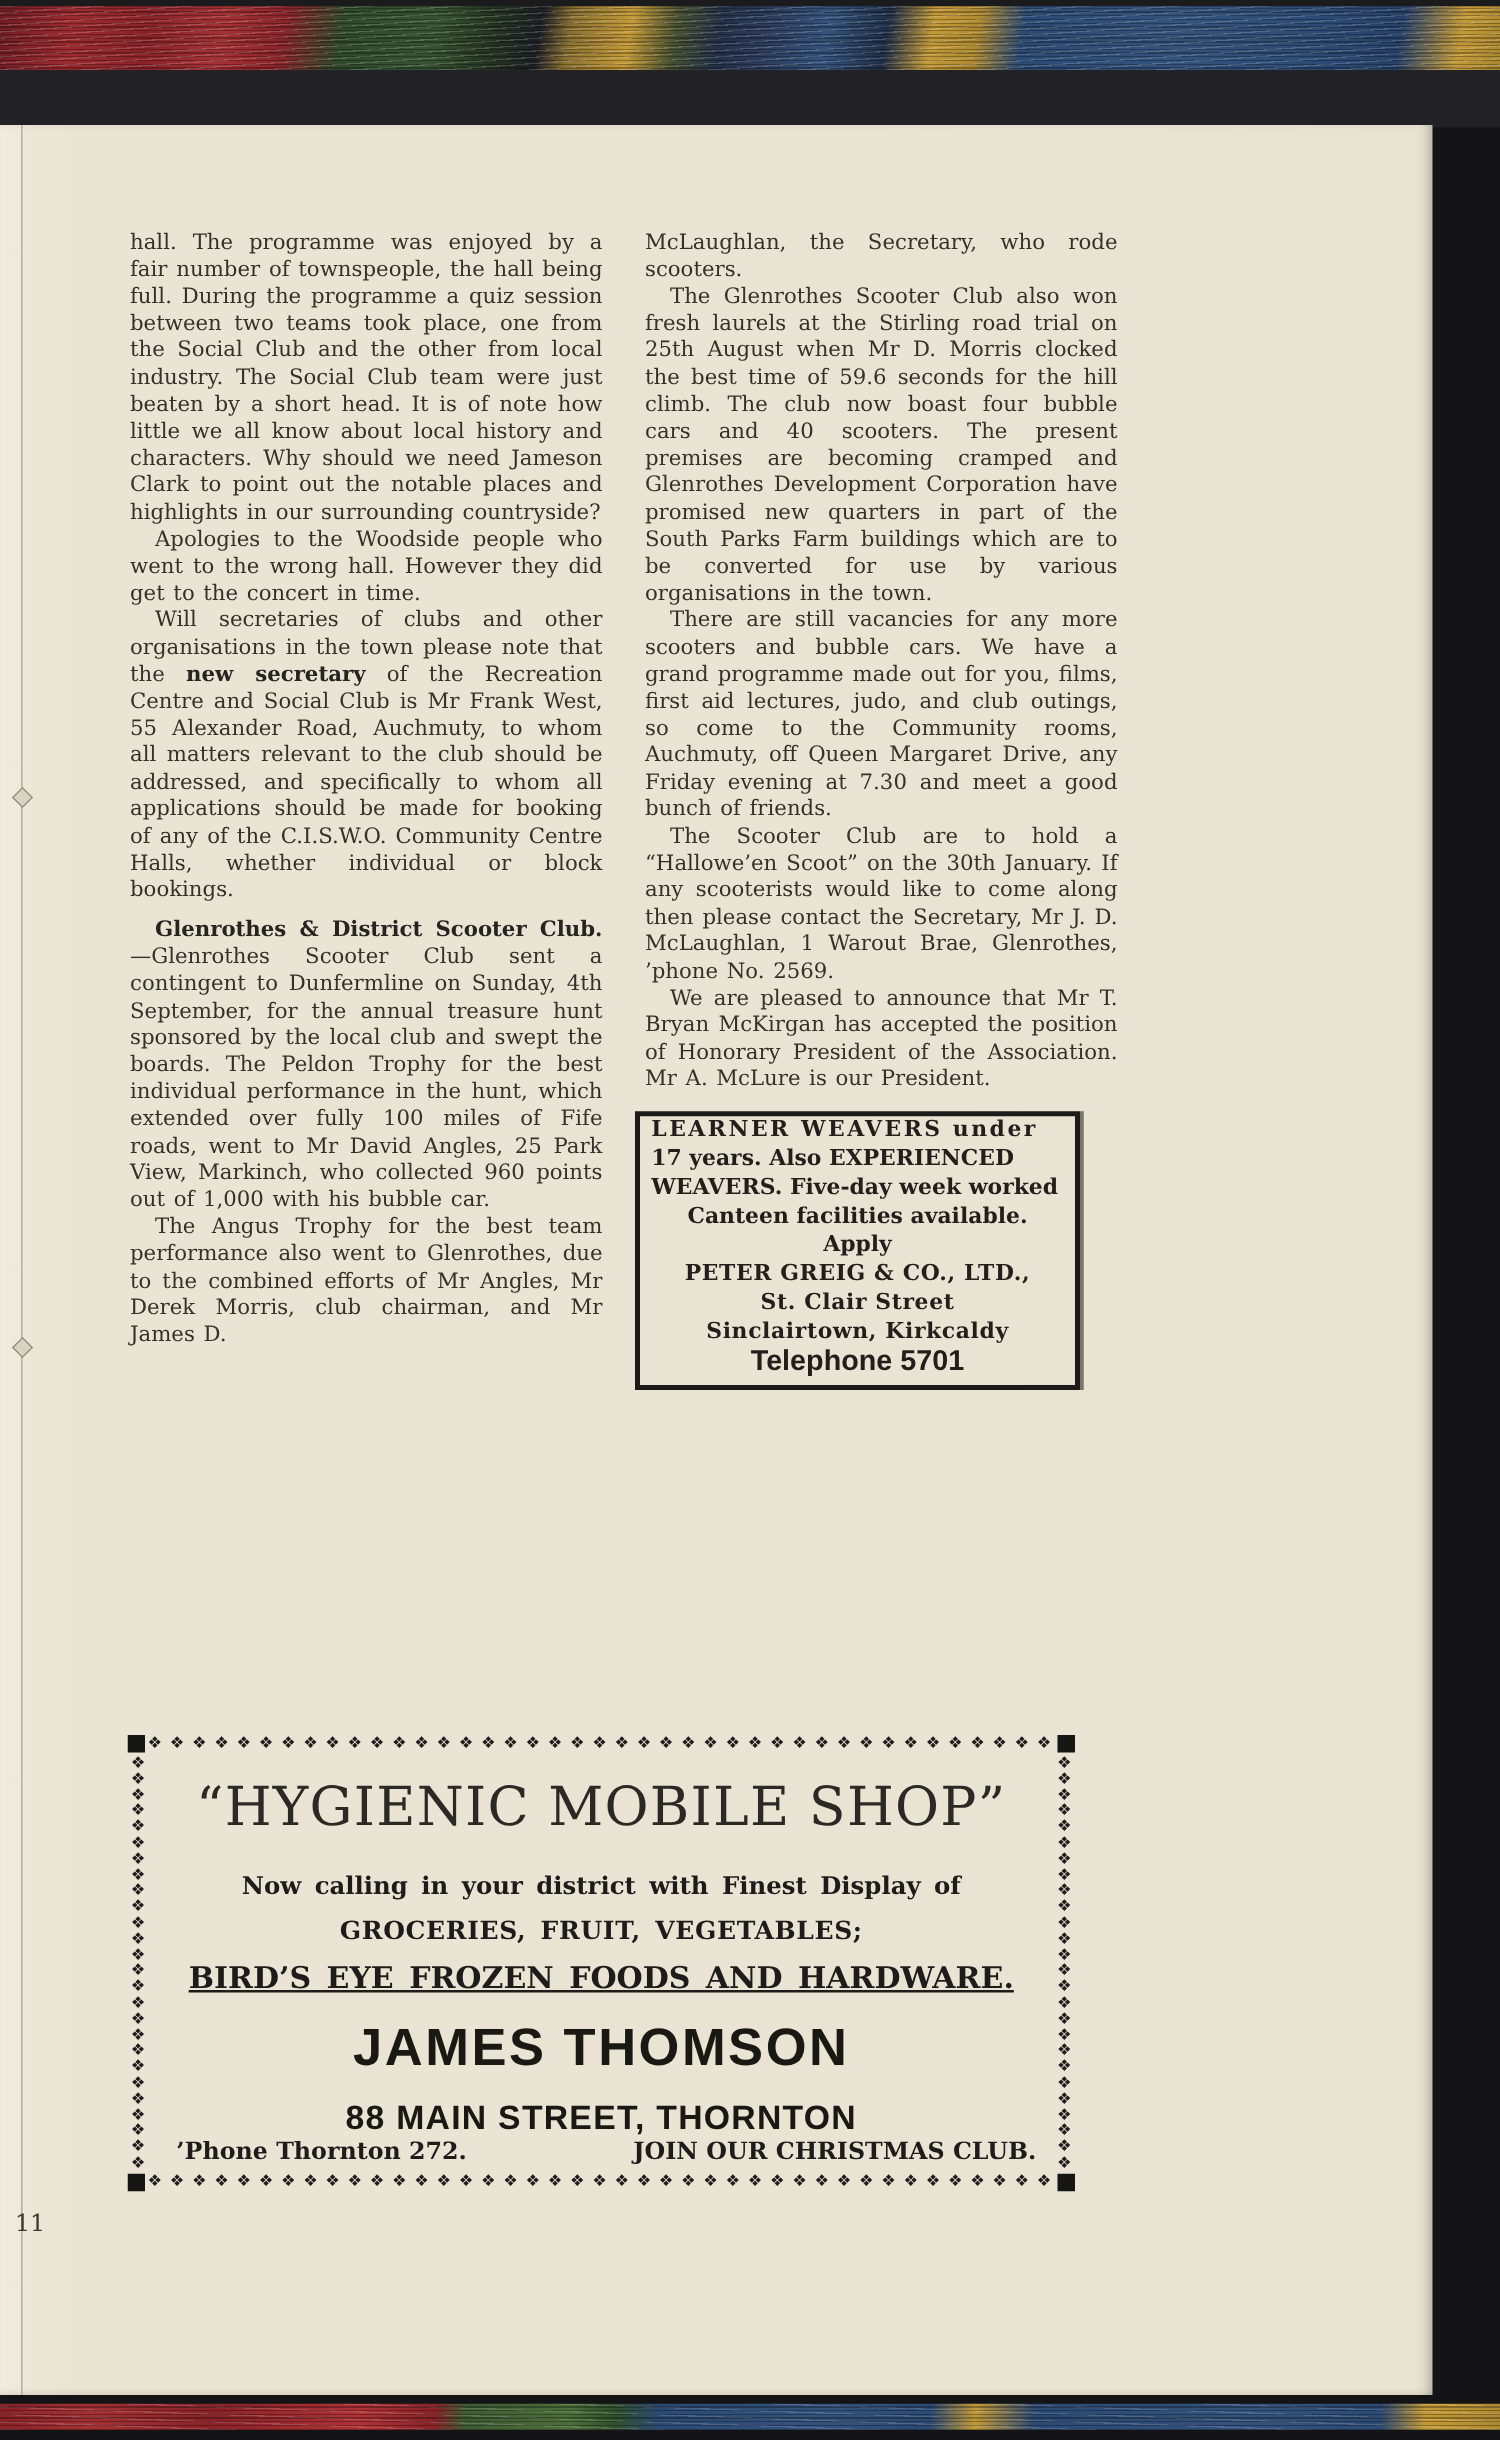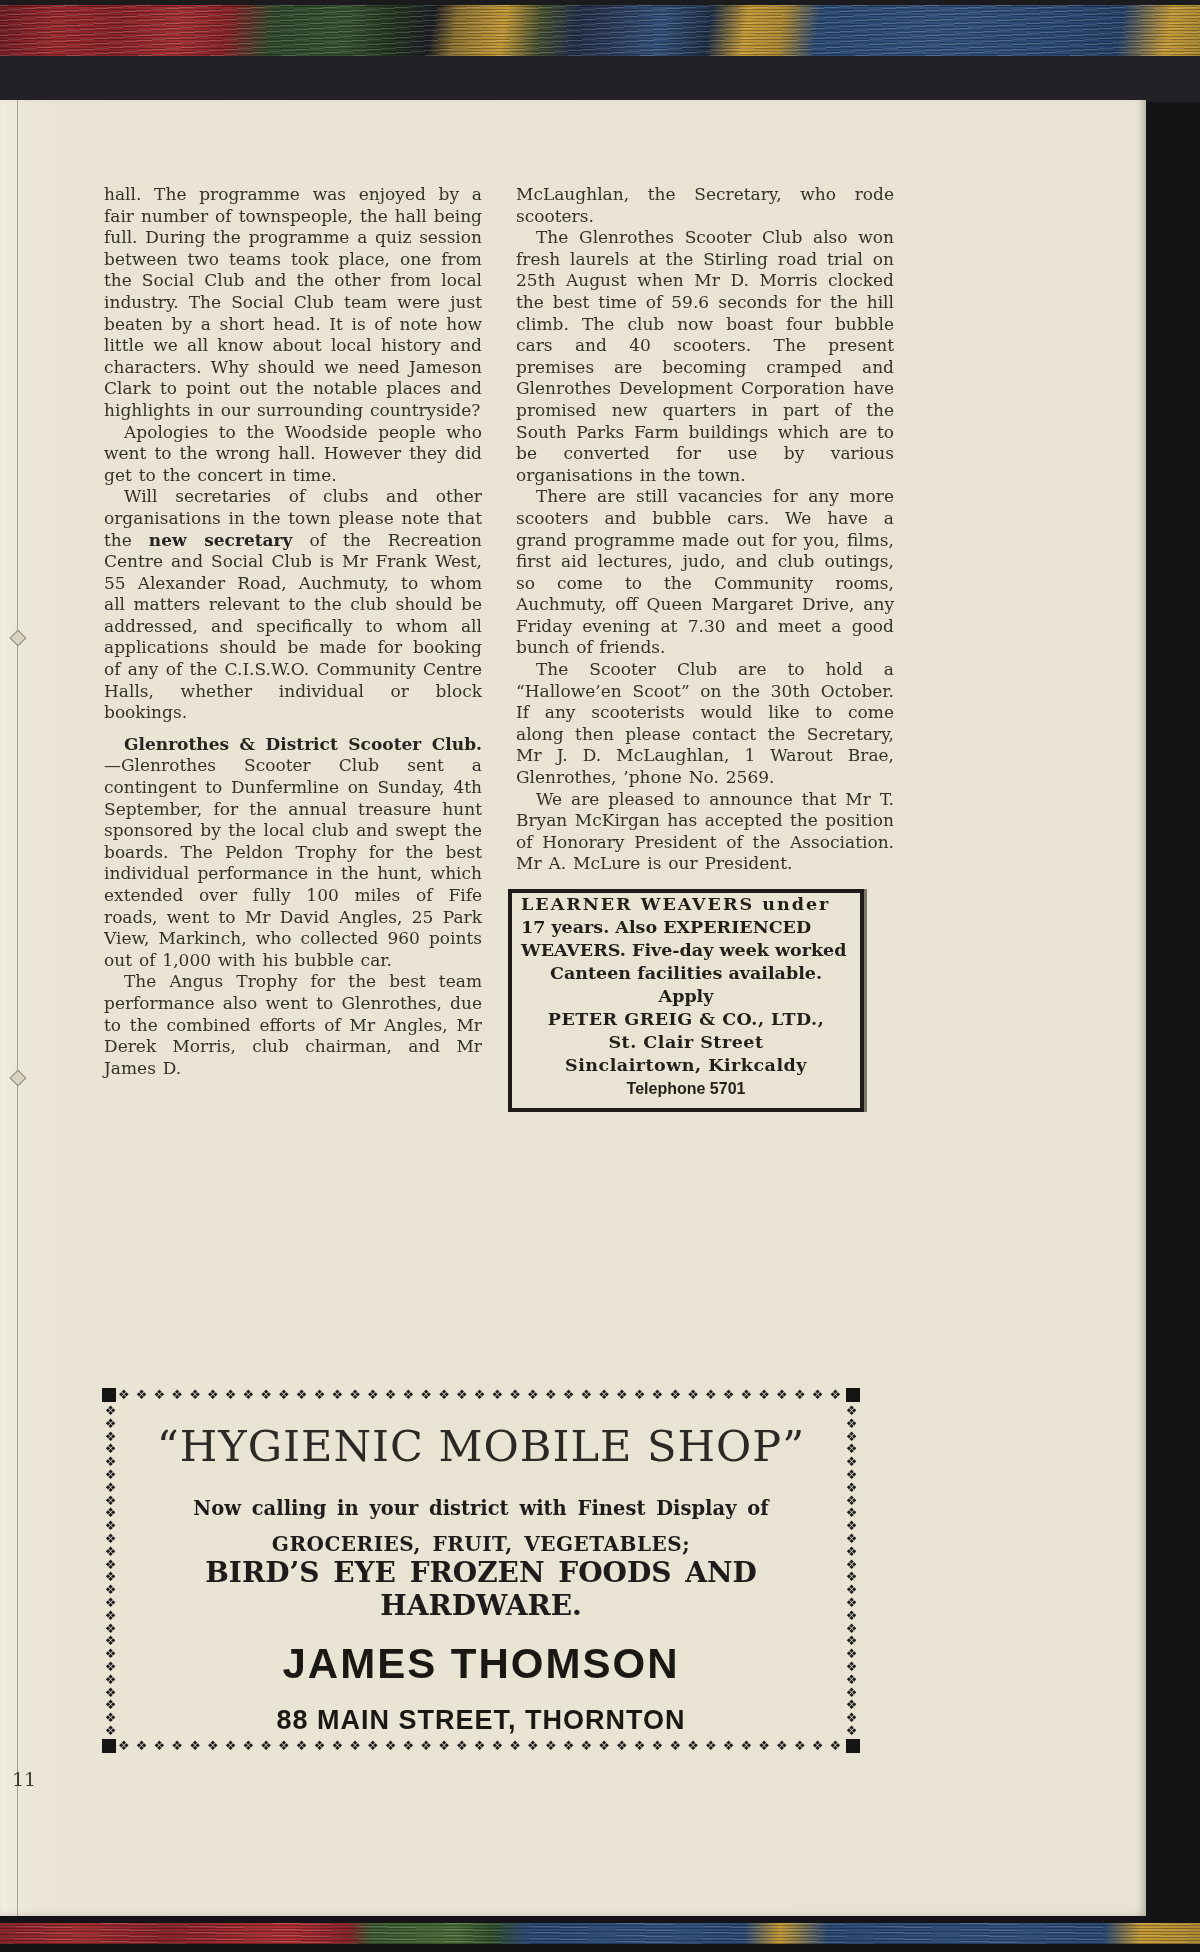--- a/index.html
+++ b/index.html
@@ -67,39 +67,39 @@
   .weavers-ad{
     margin-top:14px;margin-left:-8px;width:356px;box-sizing:border-box;
     border:4px solid #1d1c1a;box-shadow:3px 0 0 rgba(30,28,24,0.55);
     padding:0 9px 8px 9px;color:#221f1b;
   }
   .w-line{font-weight:bold;font-size:17.5px;line-height:23px;}
   .w-l1{letter-spacing:2px;text-align:justify;}
   .w-l2,.w-l3{text-align:left;}
   .w-center{text-align:center;}
   .w-bold-center{text-align:center;letter-spacing:0.5px;}
-  .w-phone{text-align:center;font-family:"Liberation Sans",sans-serif;font-size:16px;}
+  .w-phone{text-align:center;font-family:"Liberation Sans",sans-serif;font-size:23px;}
 
   
   .mobile-ad{
     position:absolute;left:102px;top:1286px;width:758px;height:368px;
     display:flex;flex-direction:column;color:#1d1c1a;
   }
   .dia-row{display:flex;align-items:center;height:17px;overflow:hidden;}
   .corner-sq{width:14px;height:14px;background:#151513;flex:0 0 auto;}
   .dia-h{flex:1;white-space:nowrap;overflow:hidden;font-size:13px;line-height:14px;
     letter-spacing:1px;color:#1d1c1a;padding:0 2px;}
   .ad-body{flex:1;display:flex;overflow:hidden;}
   .dia-v{width:17px;overflow:hidden;font-size:13px;line-height:12.8px;color:#1d1c1a;
     word-break:break-all;text-align:center;flex:0 0 auto;padding-top:2px;}
   .ad-content{flex:1;text-align:center;overflow:hidden;}
   .ad-title{margin-top:18px;font-size:43px;letter-spacing:1px;color:#2b2923;}
   .ad-line1{margin-top:26px;font-weight:bold;font-size:19.5px;word-spacing:4px;}
   .ad-line2{margin-top:12px;font-weight:bold;font-size:20px;letter-spacing:0.5px;word-spacing:4px;}
-  .ad-line3{font-weight:bold;font-size:28px;word-spacing:4px;}
+  .ad-line3{margin-top:11px;font-weight:bold;font-size:24px;word-spacing:4px;text-decoration:underline;}
   .ad-name{margin-top:18px;font-family:"Liberation Sans",sans-serif;font-weight:bold;
     font-size:42px;letter-spacing:2px;color:#191813;}
   .ad-address{margin-top:17px;font-family:"Liberation Sans",sans-serif;font-weight:bold;
     font-size:27px;letter-spacing:1px;color:#191813;}
   .ad-foot{margin-top:0;display:flex;justify-content:space-between;
     padding:0 14px 0 22px;font-weight:bold;font-size:19px;}
 
   .pagenum{position:absolute;left:12px;top:1668px;width:1186px;
     font-size:19px;color:#3a372f;}
 </style>
@@ -124,21 +124,21 @@
           <p class="ind"><span>Apologies to the Woodside people who went to the wrong hall. However they did get to the concert in time.</span></p>
           <p class="ind"><span>Will secretaries of clubs and other organisations in the town please note that the </span><span class="b">new secretary</span><span> of the Recreation Centre and Social Club is Mr Frank West, 55 Alexander Road, Auchmuty, to whom all matters relevant to the club should be addressed, and specifically to whom all applications should be made for booking of any of the C.I.S.W.O. Community Centre Halls, whether individual or block bookings.</span></p>
           <p class="ind gap"><span class="b">Glenrothes &amp; District Scooter Club.</span><span>—Glenrothes Scooter Club sent a contingent to Dunfermline on Sunday, 4th September, for the annual treasure hunt sponsored by the local club and swept the boards. The Peldon Trophy for the best individual performance in the hunt, which extended over fully 100 miles of Fife roads, went to Mr David Angles, 25 Park View, Markinch, who collected 960 points out of 1,000 with his bubble car.</span></p>
           <p class="ind"><span>The Angus Trophy for the best team performance also went to Glenrothes, due to the combined efforts of Mr Angles, Mr Derek Morris, club chairman, and Mr James D.</span></p>
         </div>
       <div class="col" id="col-right">
         <div id="rc-paras">
             <p class=""><span>McLaughlan, the Secretary, who rode scooters.</span></p>
             <p class="ind"><span>The Glenrothes Scooter Club also won fresh laurels at the Stirling road trial on 25th August when Mr D. Morris clocked the best time of 59.6 seconds for the hill climb. The club now boast four bubble cars and 40 scooters. The present premises are becoming cramped and Glenrothes Development Corporation have promised new quarters in part of the South Parks Farm buildings which are to be converted for use by various organisations in the town.</span></p>
             <p class="ind"><span>There are still vacancies for any more scooters and bubble cars. We have a grand programme made out for you, films, first aid lectures, judo, and club outings, so come to the Community rooms, Auchmuty, off Queen Margaret Drive, any Friday evening at 7.30 and meet a good bunch of friends.</span></p>
-            <p class="ind"><span>The Scooter Club are to hold a “Hallowe’en Scoot” on the 30th October. If any scooterists would like to come along then please contact the Secretary, Mr J. D. McLaughlan, 1 Warout Brae, Glenrothes, ’phone No. 2569.</span></p>
+            <p class="ind"><span>The Scooter Club are to hold a “Hallowe’en Scoot” on the 30th January. If any scooterists would like to come along then please contact the Secretary, Mr J. D. McLaughlan, 1 Warout Brae, Glenrothes, ’phone No. 2569.</span></p>
             <p class="ind"><span>We are pleased to announce that Mr T. Bryan McKirgan has accepted the position of Honorary President of the Association. Mr A. McLure is our President.</span></p>
           </div>
         <div class="weavers-ad">
           <div id="weavers-lines">
               <div class="w-line w-l1">LEARNER WEAVERS under</div>
               <div class="w-line w-l2">17 years.  Also EXPERIENCED</div>
               <div class="w-line w-l3">WEAVERS.  Five-day week worked</div>
               <div class="w-line w-center">Canteen facilities available.</div>
               <div class="w-line w-center">Apply</div>
               <div class="w-line w-bold-center">PETER GREIG &amp; CO., LTD.,</div>

